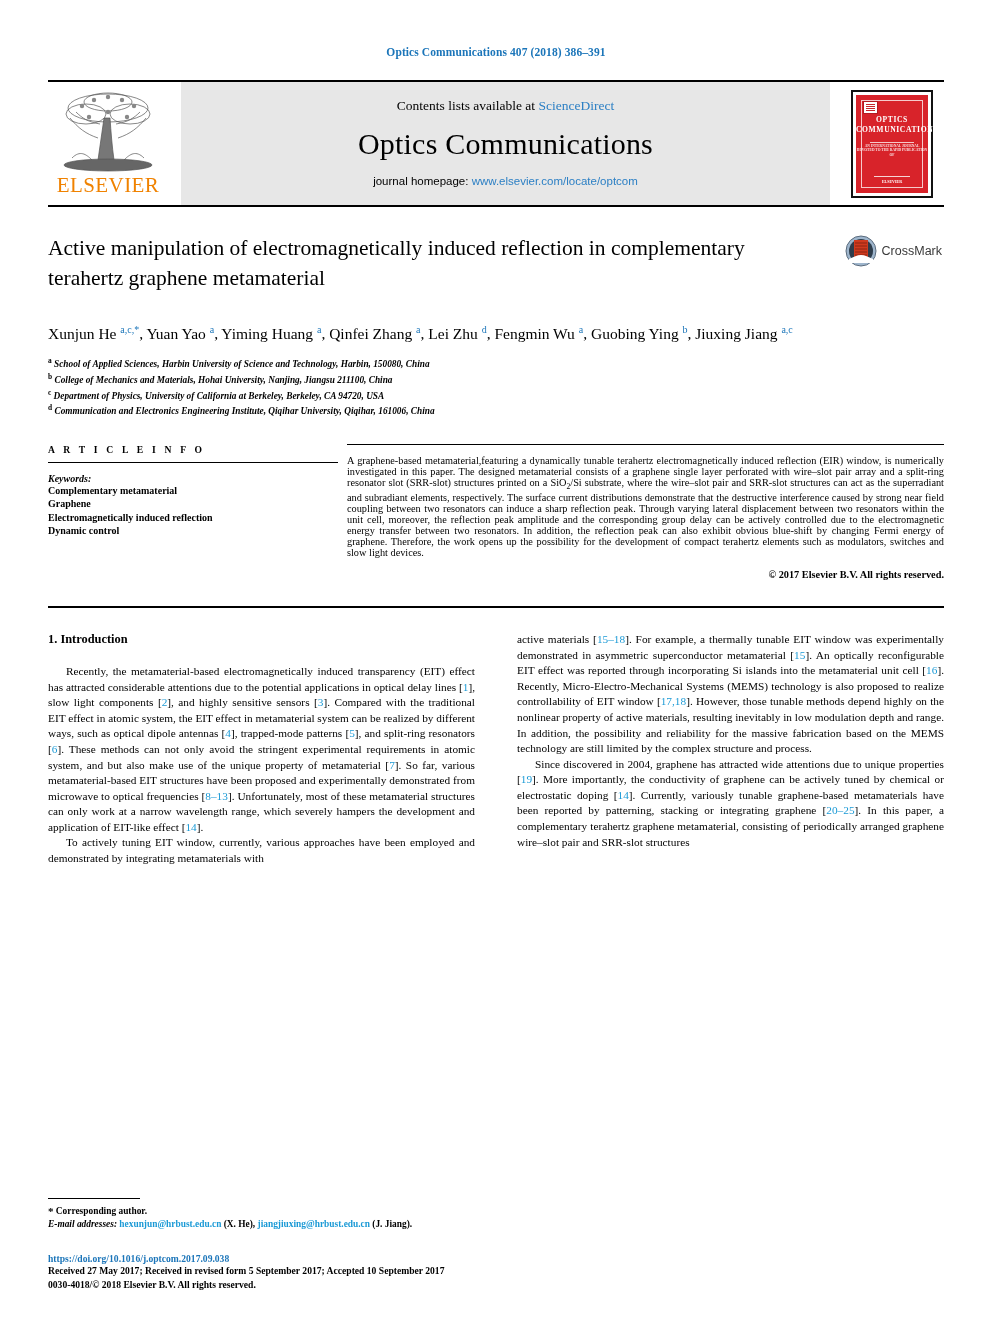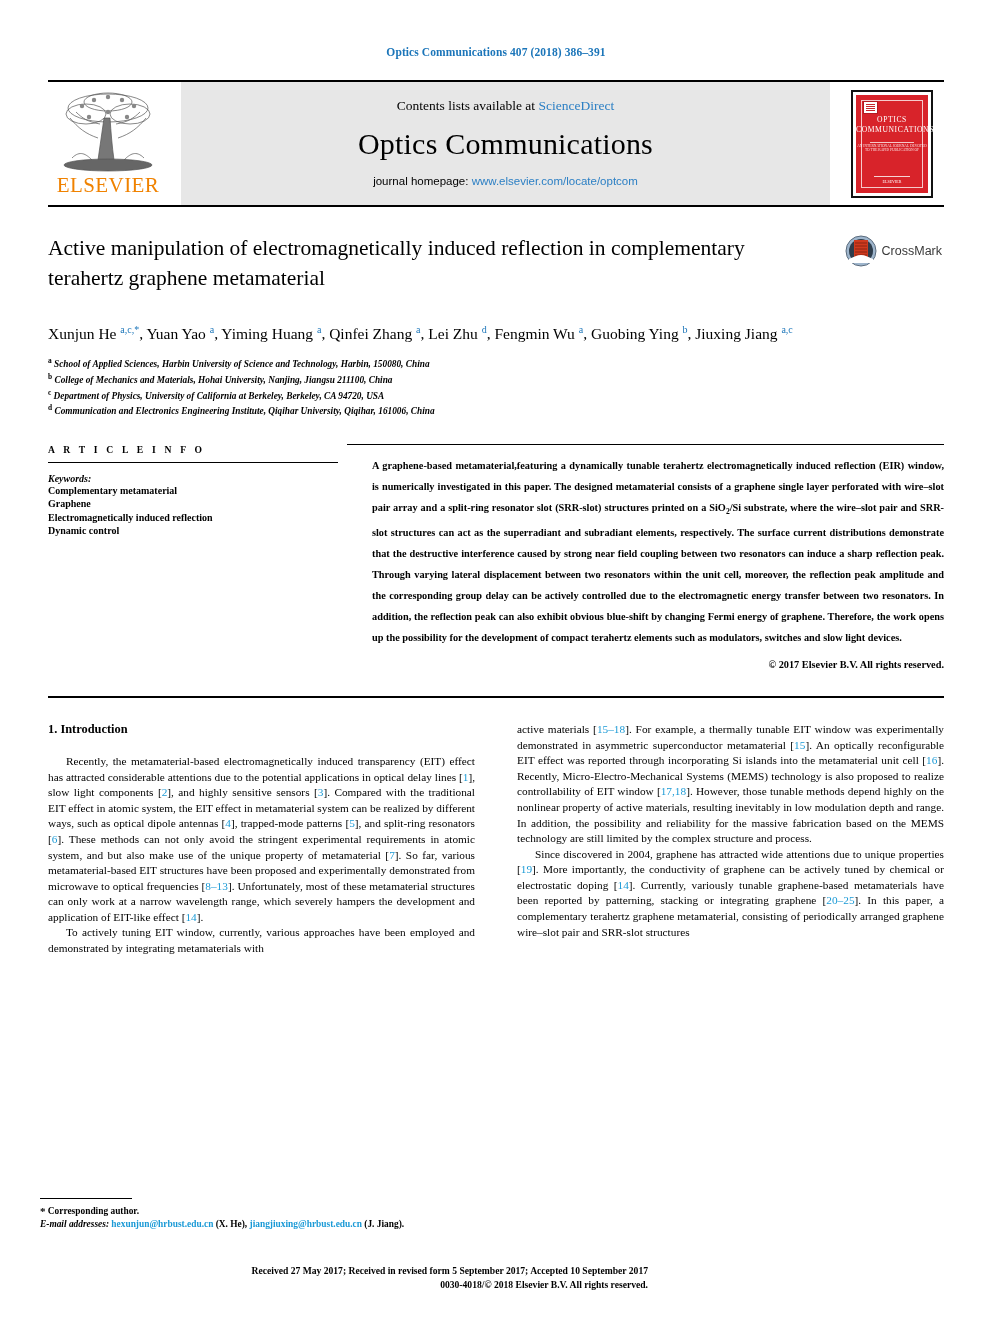--- a/index.html
+++ b/index.html
@@ -93,20 +93,21 @@
     align-items: center;
     justify-content: center;
   }
   .cover {
     width: 82px;
     height: 108px;
     background: #ffffff;
     border: 2px solid #111;
     position: relative;
     box-sizing: border-box;
+    font-weight: bold;
   }
   .cover-inner {
     position: absolute;
     inset: 3px;
     background: #d8232a;
   }
   .cover-frame {
     position: absolute;
     inset: 5px;
     border: 1px solid #f6c9cb;
@@ -211,24 +212,23 @@
     margin-top: 10px;
   }
   .kw-item {
     font-size: 10px;
     line-height: 13.4px;
     font-weight: bold;
   }
   .abstract-text {
     margin-top: 10px;
     font-size: 10.3px;
-    line-height: 21px;
+    line-height: 11px;
     text-align: justify;
-    font-weight: bold;
-    margin-left: 25px;
+    font-weight: normal;
   }
   .abstract-text sub { font-size: 7.6px; }
   .copyright {
     margin-top: 11px;
     text-align: right;
     font-size: 10.3px;
     font-weight: bold;
   }
 
   .rule-after-abstract {
@@ -254,21 +254,21 @@
     text-align: justify;
     text-indent: 18px;
     margin: 0 0 0 0;
   }
   .para + .para { margin-top: 0; }
   .cite { color: #1b9ad6; }
 
   
   .footnotes {
     position: absolute;
-    left: 40px;
+    left: 48px;
     bottom: 92px;
     width: 427px;
   }
   .fn-rule {
     width: 92px;
     border-top: 1px solid #000;
     margin-bottom: 6px;
   }
   .fn-line {
     font-size: 9.4px;
@@ -279,21 +279,21 @@
   .fn-label { font-style: italic; }
   .fn-line a { color:#1b9ad6; text-decoration:none; }
 
   .colophon {
     position: absolute;
     left: 48px;
     bottom: 32px;
     width: 600px;
   }
   .doi { font-size: 9.6px; color:#1b75b9; font-weight:bold; }
-  .colophon-line { font-size: 9.6px; font-weight: bold; line-height: 13.4px; text-align: right; }
+  .colophon-line { font-size: 9.6px; font-weight: bold; line-height: 13.4px; }
 </style>
 </head>
 <body>
 
 <div class="page">
 
   <div class="running-head">Optics Communications 407 (2018) 386–391</div>
 
   <div class="masthead">
 
@@ -423,17 +423,18 @@
       <span class="star">*</span>
       <span>Corresponding author.</span>
     </div>
     <div class="fn-line">
       <span class="fn-label">E-mail addresses:</span>
       <span><a>hexunjun@hrbust.edu.cn</a> (X. He), <a>jiangjiuxing@hrbust.edu.cn</a> (J. Jiang).</span>
     </div>
   </div>
 
   <div class="colophon">
+    <div class="doi">https://doi.org/10.1016/j.optcom.2017.09.038</div>
     <div class="colophon-line">Received 27 May 2017; Received in revised form 5 September 2017; Accepted 10 September 2017</div>
     <div class="colophon-line">0030-4018/© 2018 Elsevier B.V. All rights reserved.</div>
   </div>
 
 </div>
 
 </body></html>

